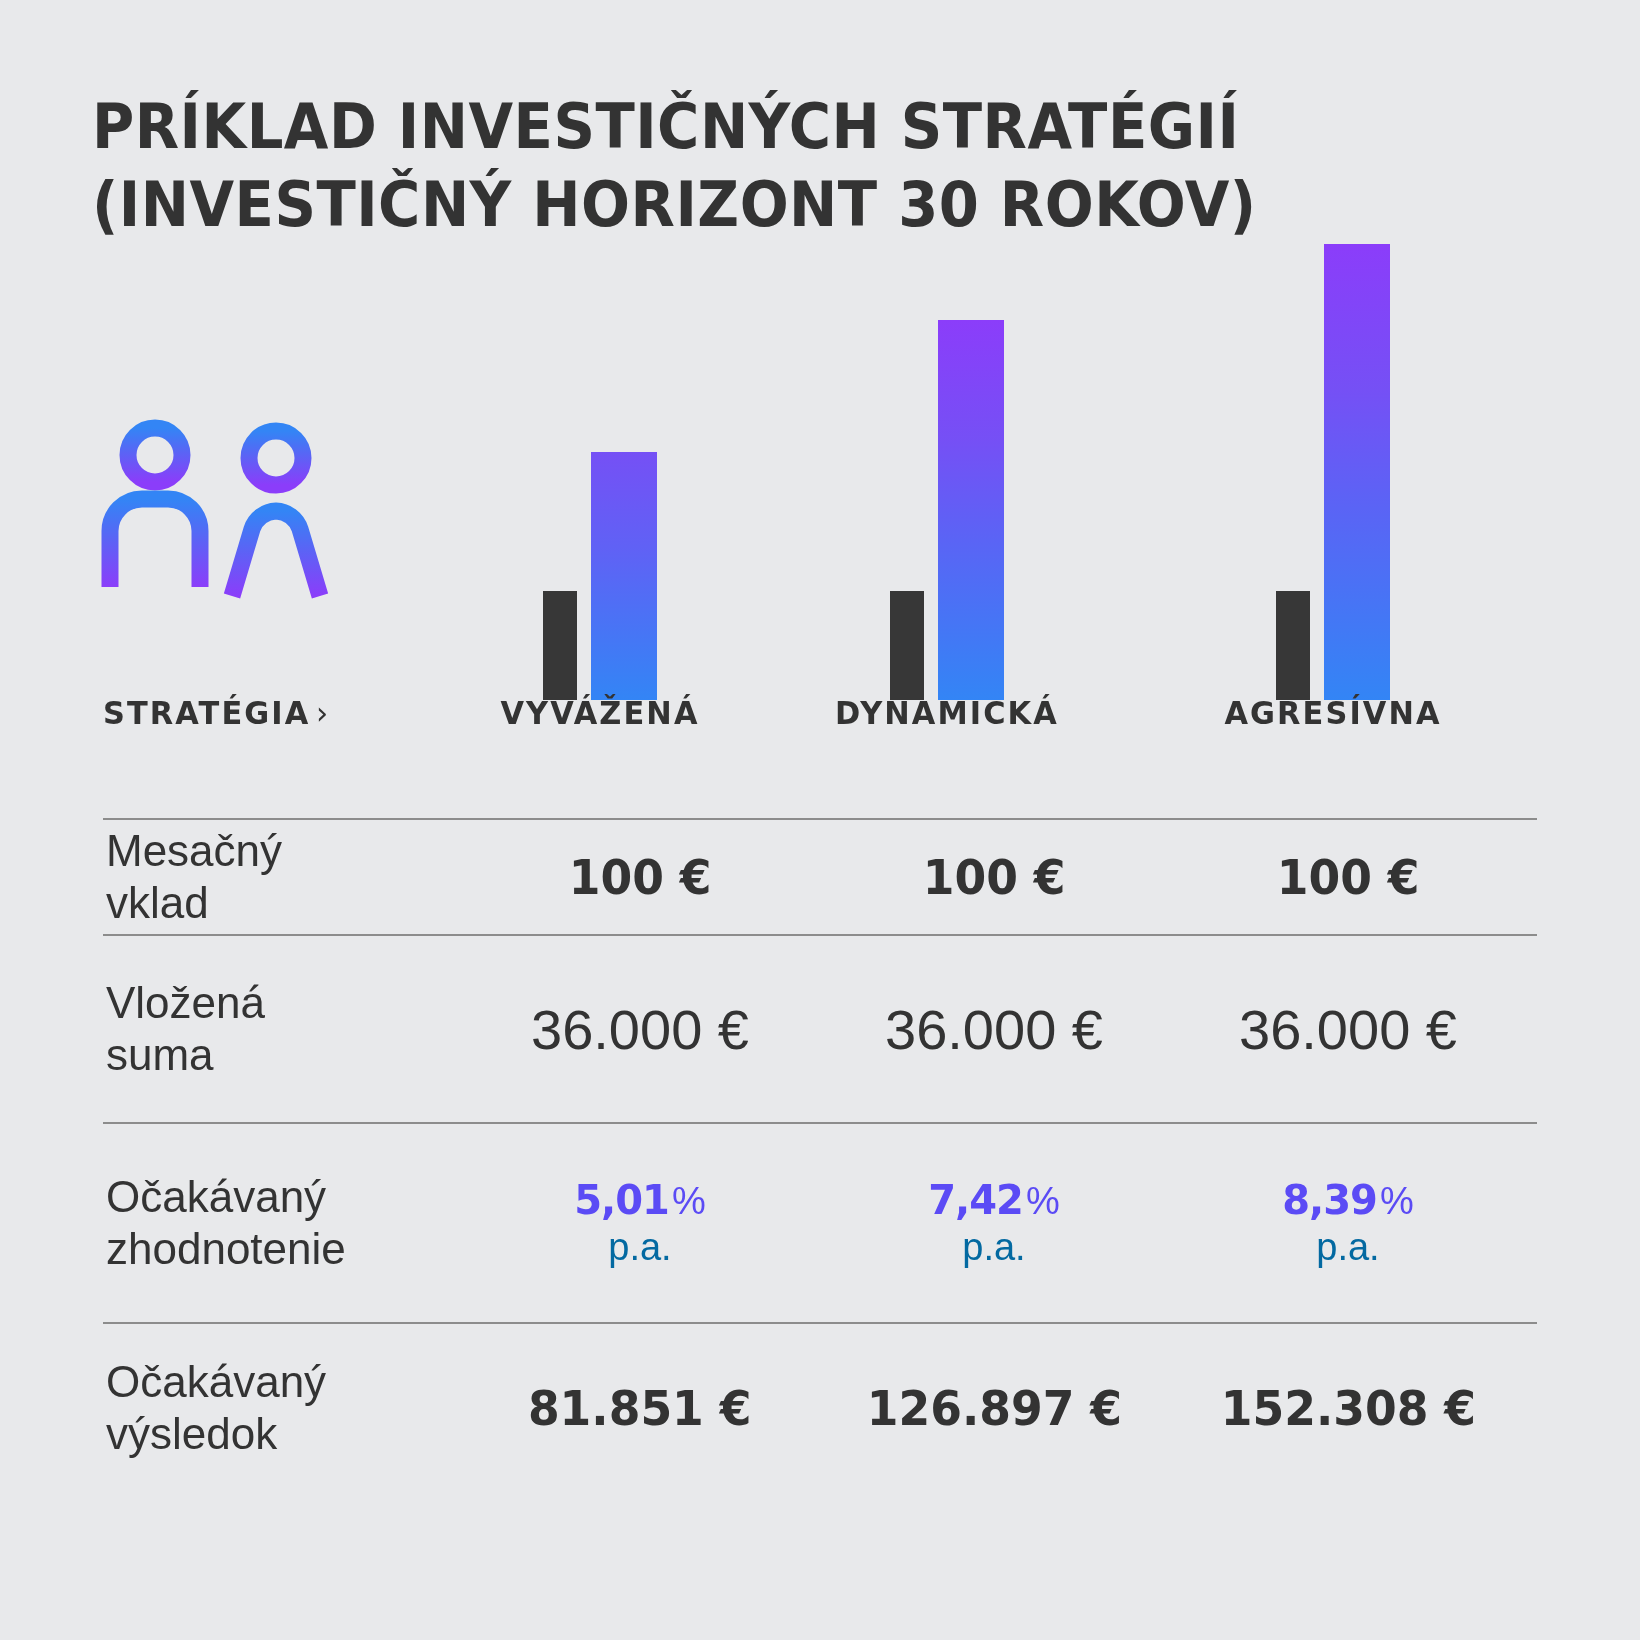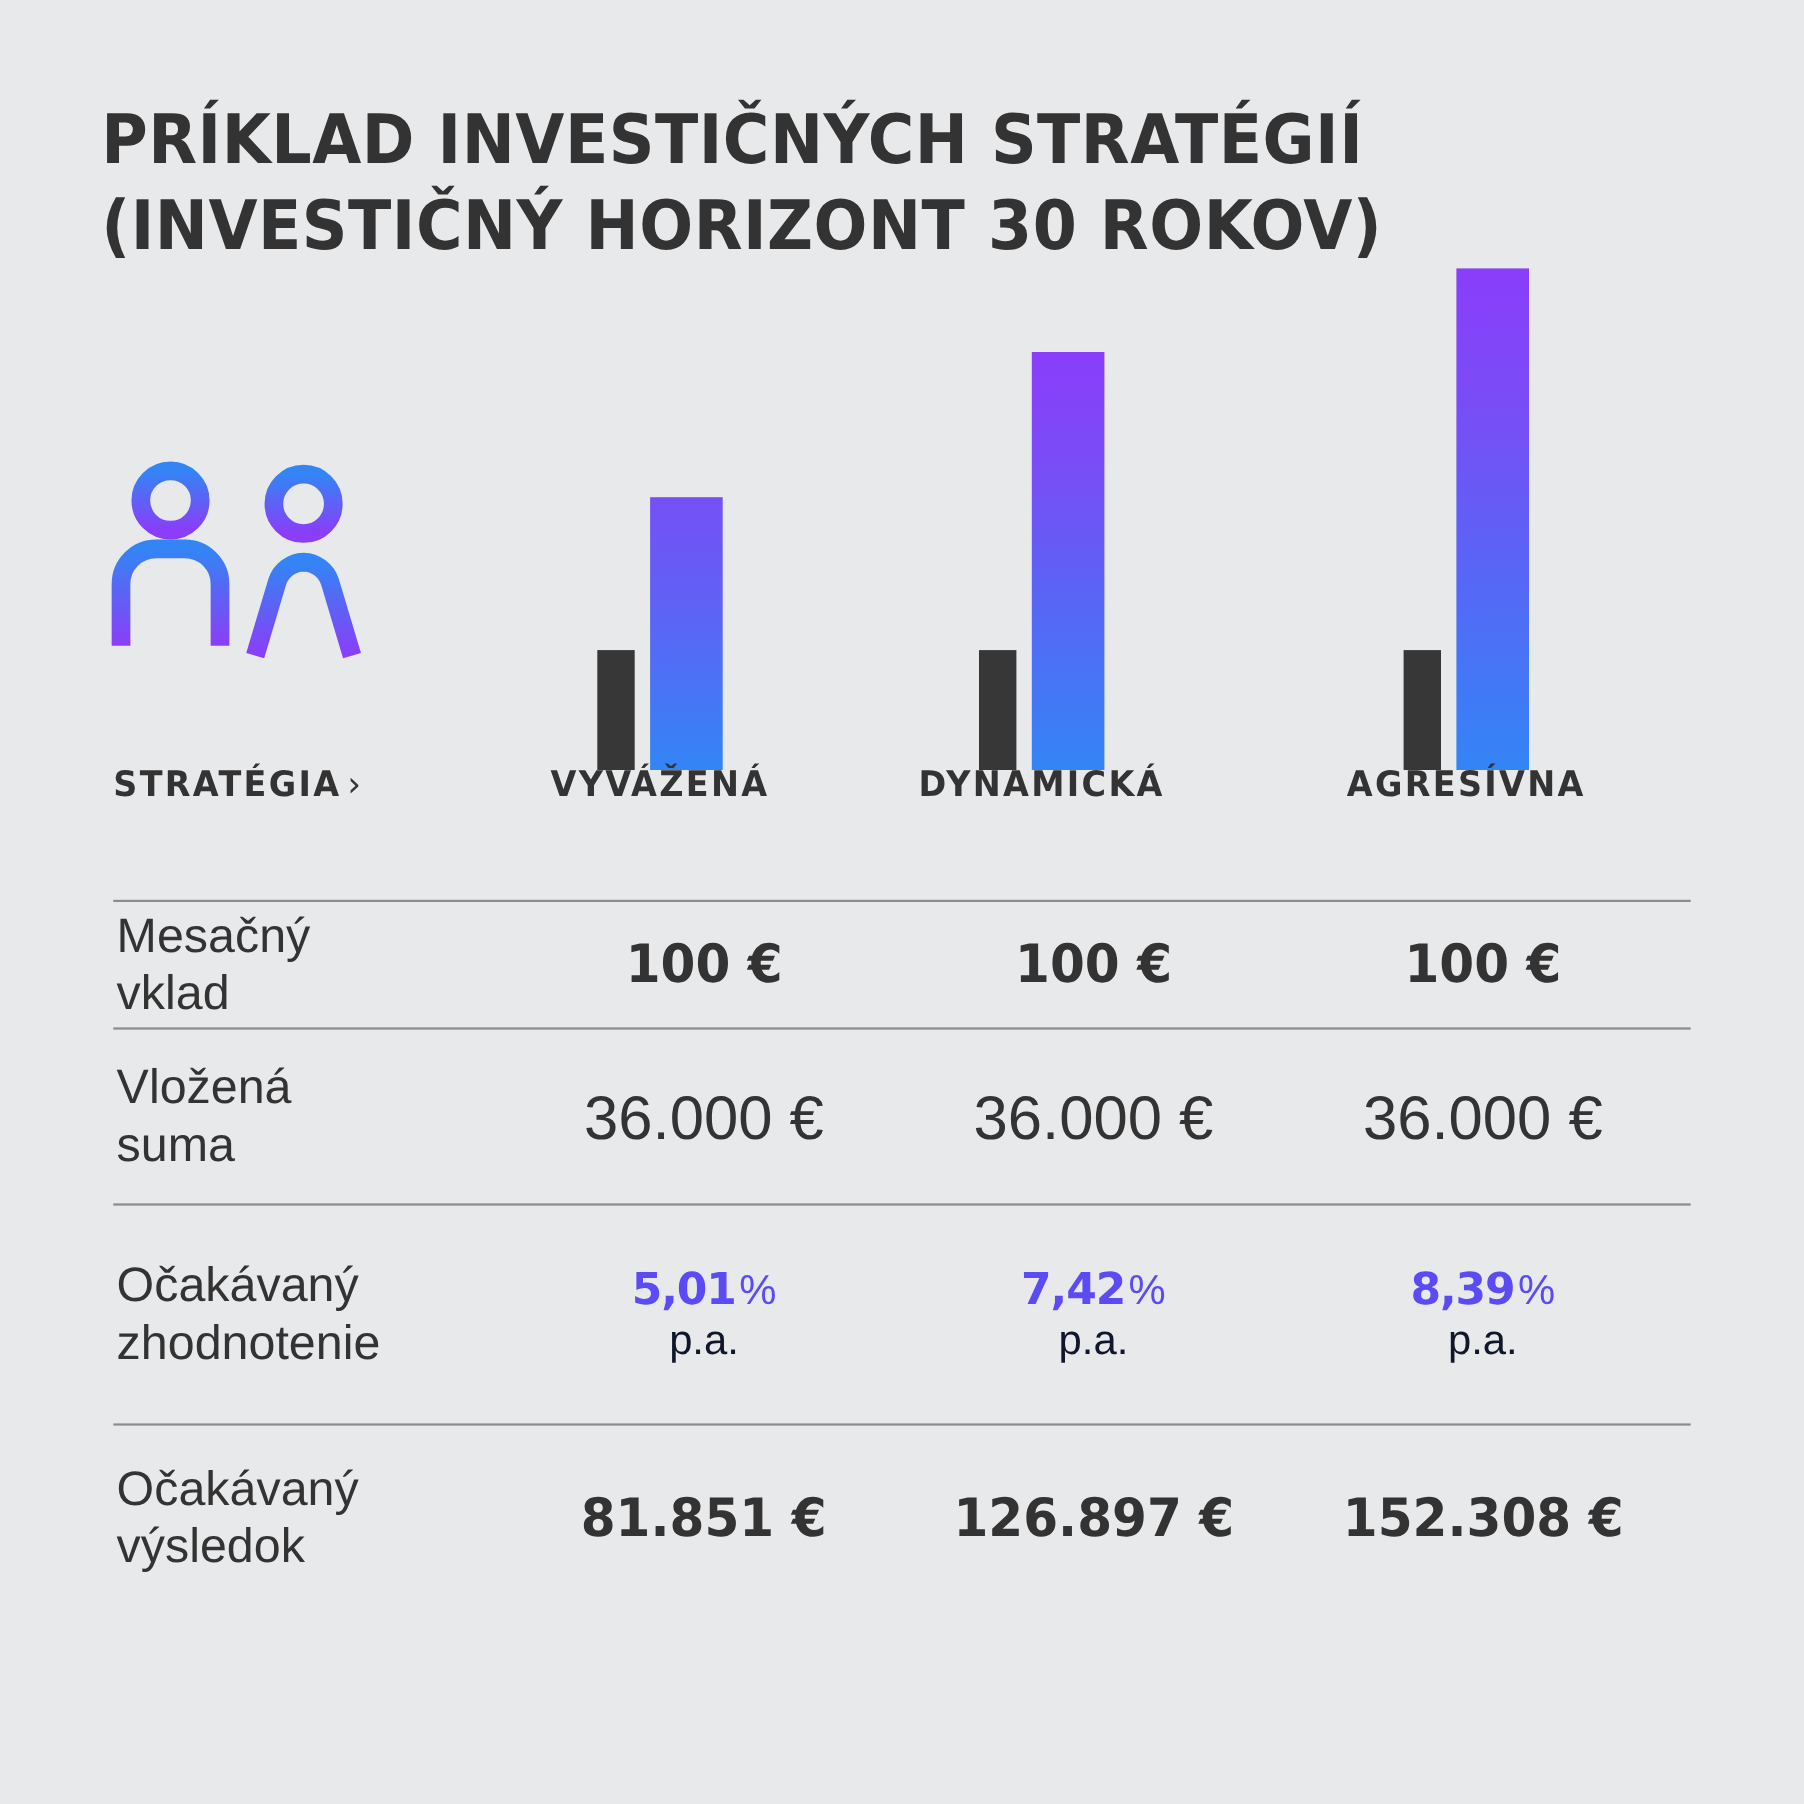--- a/index.html
+++ b/index.html
@@ -134,26 +134,26 @@
     font-weight:400;
     font-size:38px;
     color:#5b4bf5;
     margin-left:3px;
   }
   .pct-pa{
     display:block;
     font-family:"Liberation Sans", sans-serif;
     font-weight:400;
     font-size:38px;
-    color:#0f172a;
+    color:#0369a1;
     margin-top:8px;
   }
 
   #row-0{ height:116px; }
-  #row-1{ height:160px; }
+  #row-1{ height:188px; }
   #row-2{ height:200px; }
   #row-3{ height:170px; }
 </style>
 </head>
 <body>
 
 <div id="title-block">
   <div class="title-line">PRÍKLAD INVESTIČNÝCH STRATÉGIÍ</div>
   <div class="title-line">(INVESTIČNÝ HORIZONT 30 ROKOV)</div>
 </div>

